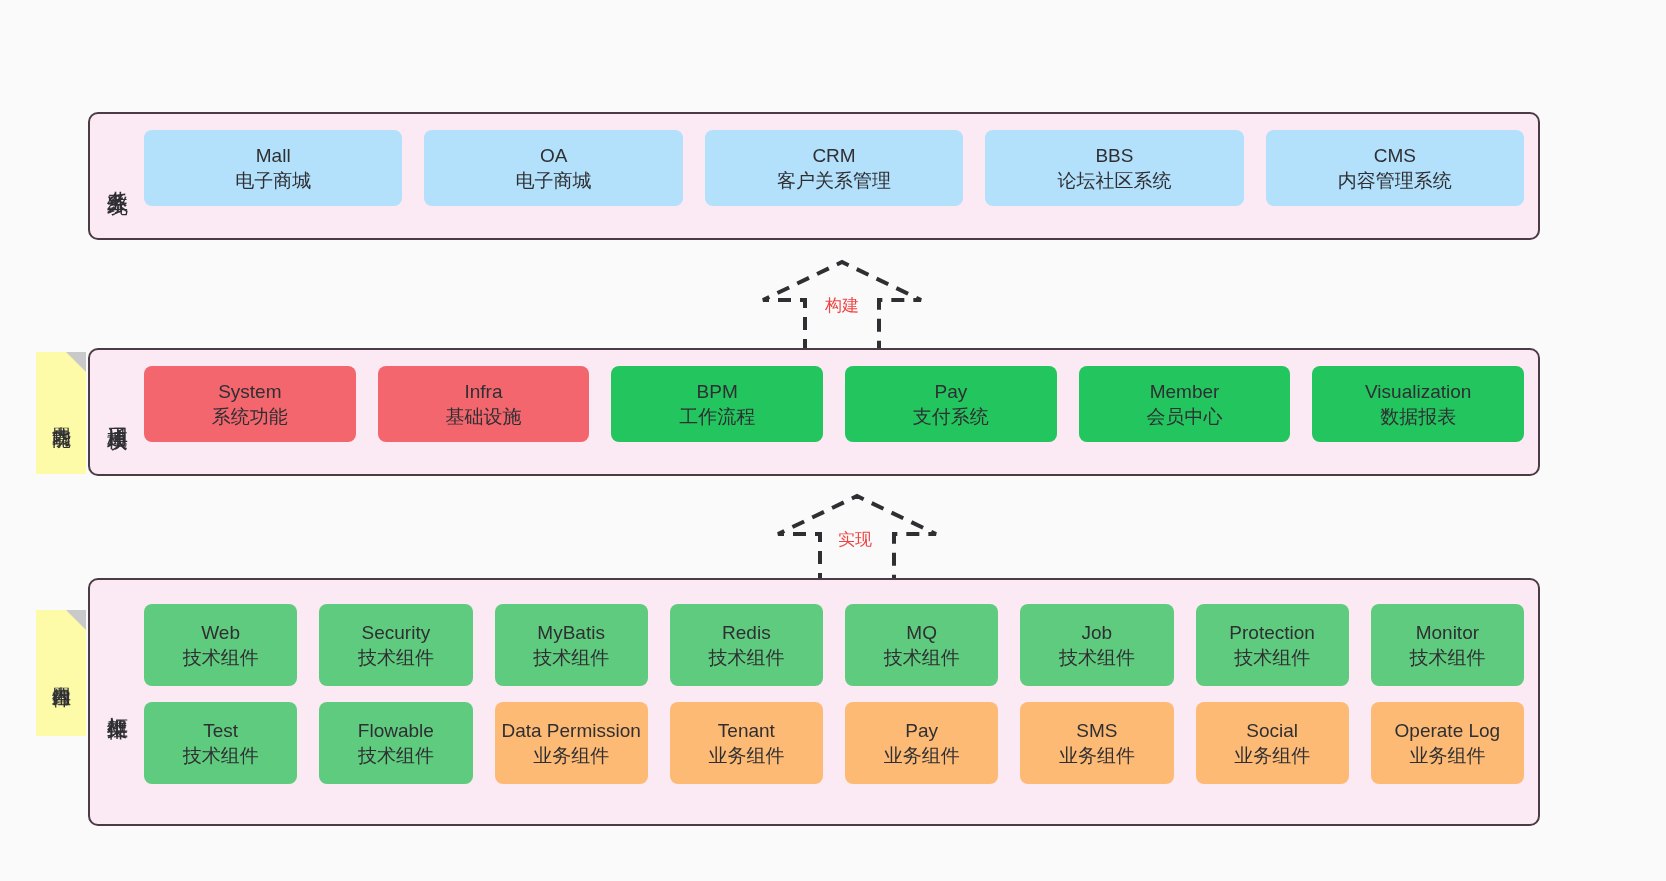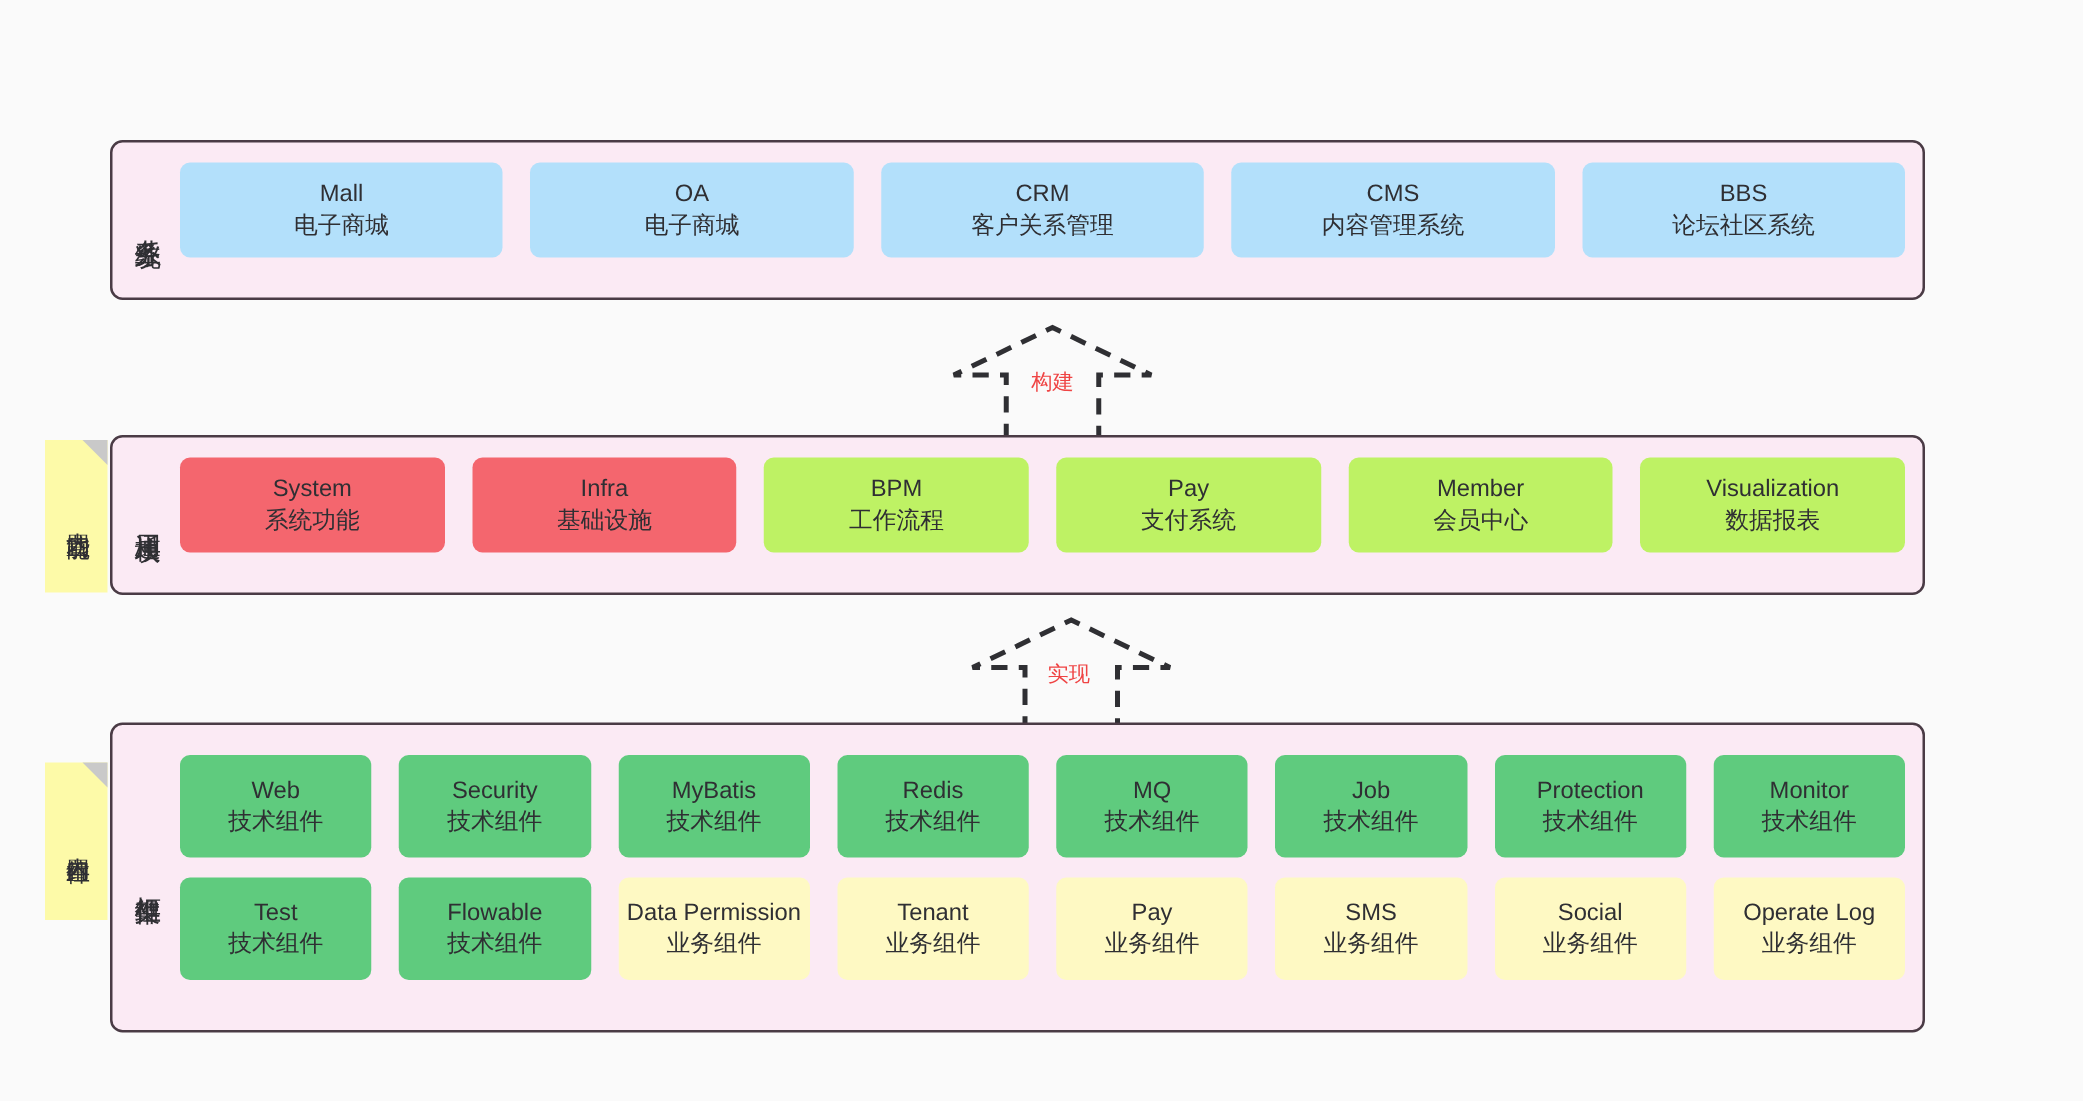--- a/index.html
+++ b/index.html
@@ -78,23 +78,23 @@
     padding: 4px 6px;
     user-select: none;
   }
   .cell .l1 { white-space: nowrap; }
   .cell .l2 { white-space: nowrap; }
   .cell.wrap .l1 { white-space: normal; }
 
   
   .c-blue      { background: #b3e0fb; }
   .c-red       { background: #f4666e; }
-  .c-pink      { background: #bef264; }
+  .c-pink      { background: #22c55e; }
   .c-green     { background: #5fcb7e; }
-  .c-greenlite { background: #fef9c3; }
+  .c-greenlite { background: #fdba74; }
 
   
   #layer-business { left: 88px;  top: 112px; width: 1452px; height: 128px; }
   #layer-business .row { height: 76px; }
 
   #layer-common   { left: 88px;  top: 348px; width: 1452px; height: 128px; }
   #layer-common .row { height: 76px; }
 
   #layer-framework{ left: 88px;  top: 578px; width: 1452px; height: 248px; }
   #layer-framework .row { height: 82px; }
@@ -165,26 +165,26 @@
         </div>
         <div class="cell c-blue">
           <span class="l1">OA</span>
           <span class="l2">电子商城</span>
         </div>
         <div class="cell c-blue">
           <span class="l1">CRM</span>
           <span class="l2">客户关系管理</span>
         </div>
         <div class="cell c-blue">
+          <span class="l1">BBS</span>
+          <span class="l2">论坛社区系统</span>
+        </div>
+        <div class="cell c-blue">
           <span class="l1">CMS</span>
           <span class="l2">内容管理系统</span>
-        </div>
-        <div class="cell c-blue">
-          <span class="l1">BBS</span>
-          <span class="l2">论坛社区系统</span>
         </div>
       </div>
     </div>
   </div>
 
   <div class="connector" id="conn-build">
     <svg viewBox="0 0 170 96" preserveAspectRatio="none" aria-hidden="true">
       <polyline points="48,94 48,42 6,42 85,4 164,42 122,42 122,94" fill="none" stroke="#2f2f33" stroke-width="4" stroke-dasharray="13,9" stroke-linecap="butt" stroke-linejoin="miter"></polyline>
     </svg>
     <div class="conn-label">构建</div>

